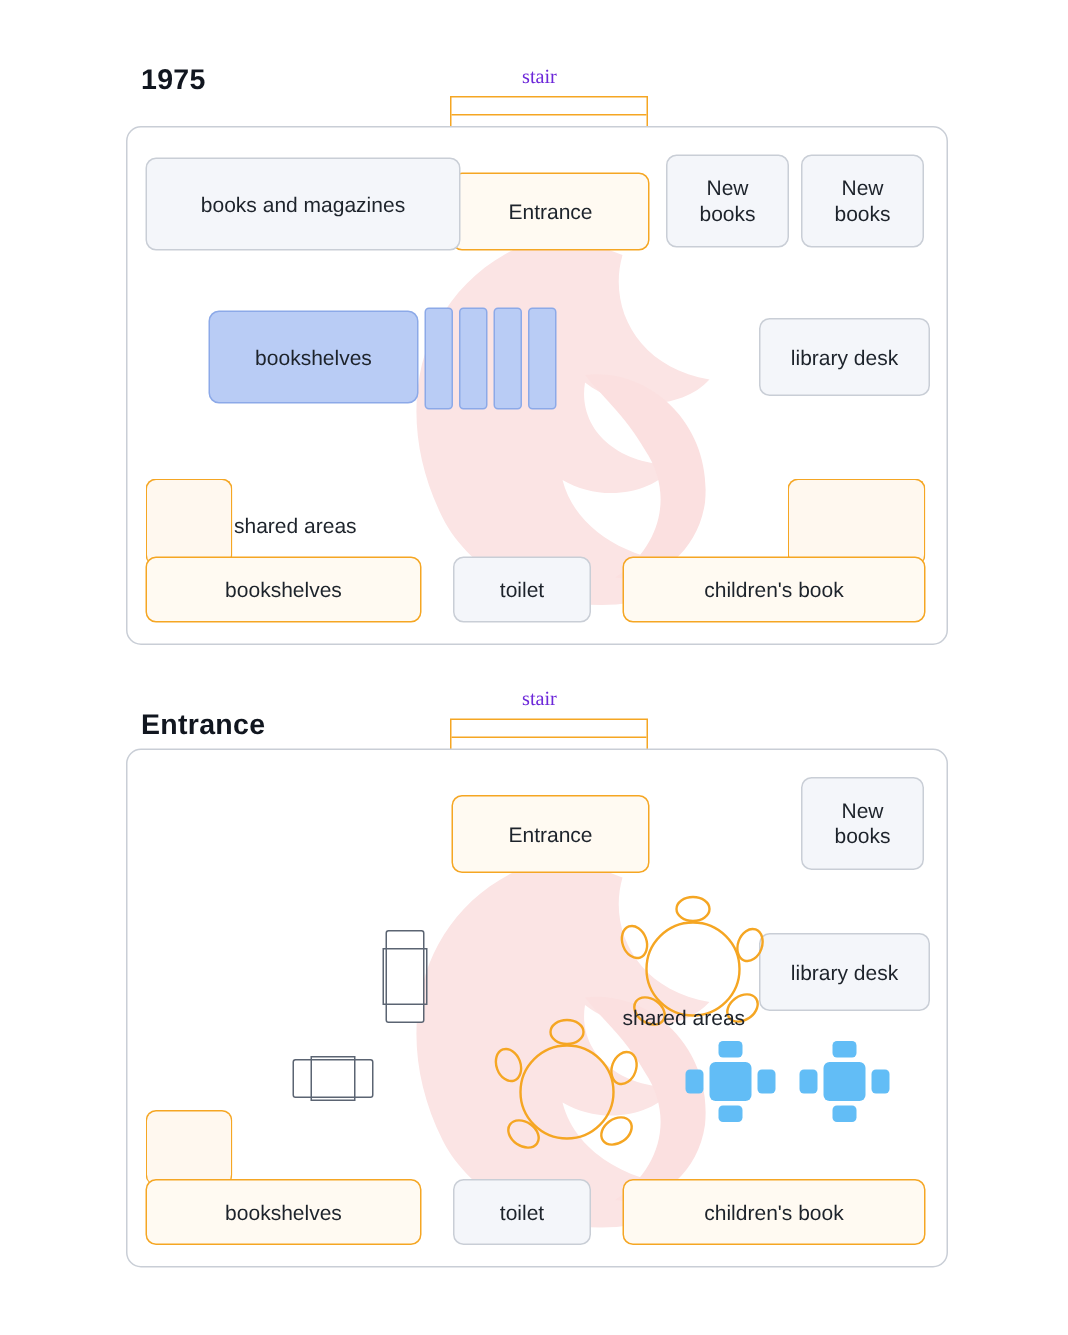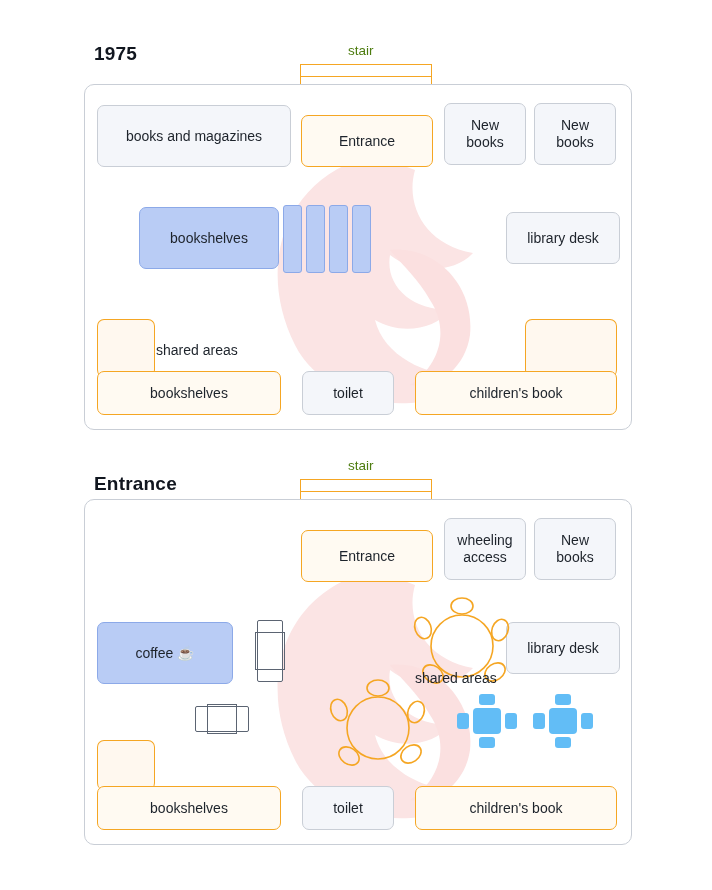--- a/index.html
+++ b/index.html
@@ -39,21 +39,22 @@
   .era-label {
     position: absolute;
     font-size: 19px;
     font-weight: bold;
     color: #11161f;
     letter-spacing: .2px;
   }
   .stair-label {
     position: absolute;
     font-size: 13.5px;
-    color: #4d7c0f;
+    color: #6d28d9;
+    font-family: Liberation Serif, serif;
   }
 
   .box {
     position: absolute;
     box-sizing: border-box;
     display: flex;
     align-items: center;
     justify-content: center;
     text-align: center;
     font-size: 14px;
@@ -137,21 +138,21 @@
 
     <div class="watermark" style="left:140px; top:60px;">
       <svg width="330" height="290" viewBox="0 0 330 290">
         <path d="M150 10 C 60 30, 30 120, 70 200 C 100 260, 200 280, 250 230 C 210 235, 160 215, 150 175 C 175 190, 210 185, 225 165 C 185 165, 160 140, 165 110 C 190 130, 230 128, 248 108 C 200 100, 180 60, 190 25 Z" fill="#fbe4e4"></path>
         <path d="M165 105 C 210 100, 250 140, 245 190 C 240 225, 210 245, 185 240 C 215 220, 225 185, 205 155 C 192 132, 175 118, 165 105 Z" fill="#fbe0e0"></path>
       </svg>
     </div>
 
     <div class="box orange" style="left:216px; top:30px; width:132px; height:52px;">Entrance</div>
 
-    <div class="box gray" style="left:12px; top:20px; width:194px; height:62px;text-align:center;">books and magazines</div>
+    <div class="box gray" style="left:12px; top:20px; width:210px; height:62px;text-align:center;">books and magazines</div>
 
     <div class="box gray" style="left:359px; top:18px; width:82px; height:62px; padding:0 8px;">New books</div>
     <div class="box gray" style="left:449px; top:18px; width:82px; height:62px; padding:0 8px;">New books</div>
 
     <div class="box blue" style="left:54px; top:122px; width:140px; height:62px;">bookshelves</div>
     <div class="blue-slim" style="position:absolute; left:198px; top:120px; width:17px; height:66px;"></div>
     <div class="blue-slim" style="position:absolute; left:221px; top:120px; width:17px; height:66px;"></div>
     <div class="blue-slim" style="position:absolute; left:244px; top:120px; width:17px; height:66px;"></div>
     <div class="blue-slim" style="position:absolute; left:267px; top:120px; width:17px; height:66px;"></div>
 
@@ -180,24 +181,22 @@
     <div class="watermark" style="left:140px; top:60px;">
       <svg width="330" height="290" viewBox="0 0 330 290">
         <path d="M150 10 C 60 30, 30 120, 70 200 C 100 260, 200 280, 250 230 C 210 235, 160 215, 150 175 C 175 190, 210 185, 225 165 C 185 165, 160 140, 165 110 C 190 130, 230 128, 248 108 C 200 100, 180 60, 190 25 Z" fill="#fbe4e4"></path>
         <path d="M165 105 C 210 100, 250 140, 245 190 C 240 225, 210 245, 185 240 C 215 220, 225 185, 205 155 C 192 132, 175 118, 165 105 Z" fill="#fbe0e0"></path>
       </svg>
     </div>
 
     <div class="box orange" style="left:216px; top:30px; width:132px; height:52px;">Entrance</div>
 
 
-    <div class="box gray" style="left:359px; top:18px; width:82px; height:62px; padding:0 8px;">wheeling access</div>
     <div class="box gray" style="left:449px; top:18px; width:82px; height:62px; padding:0 8px;">New books</div>
 
-    <div class="box coffee" style="left:12px; top:122px; width:136px; height:62px;">coffee ☕</div>
 
     <div class="table-outline" style="left:172px; top:120px; width:26px; height:62px;"></div>
     <div class="table-inner" style="left:170px; top:132px; width:30px; height:38px; background:transparent;"></div>
 
     <div class="table-outline" style="left:110px; top:206px; width:54px; height:26px;"></div>
     <div class="table-inner" style="left:122px; top:204px; width:30px; height:30px; background:transparent;"></div>
 
     <div class="box gray" style="left:421px; top:122px; width:114px; height:52px;">library desk</div>
 
     <div style="position:absolute; left:322px; top:96px;">

